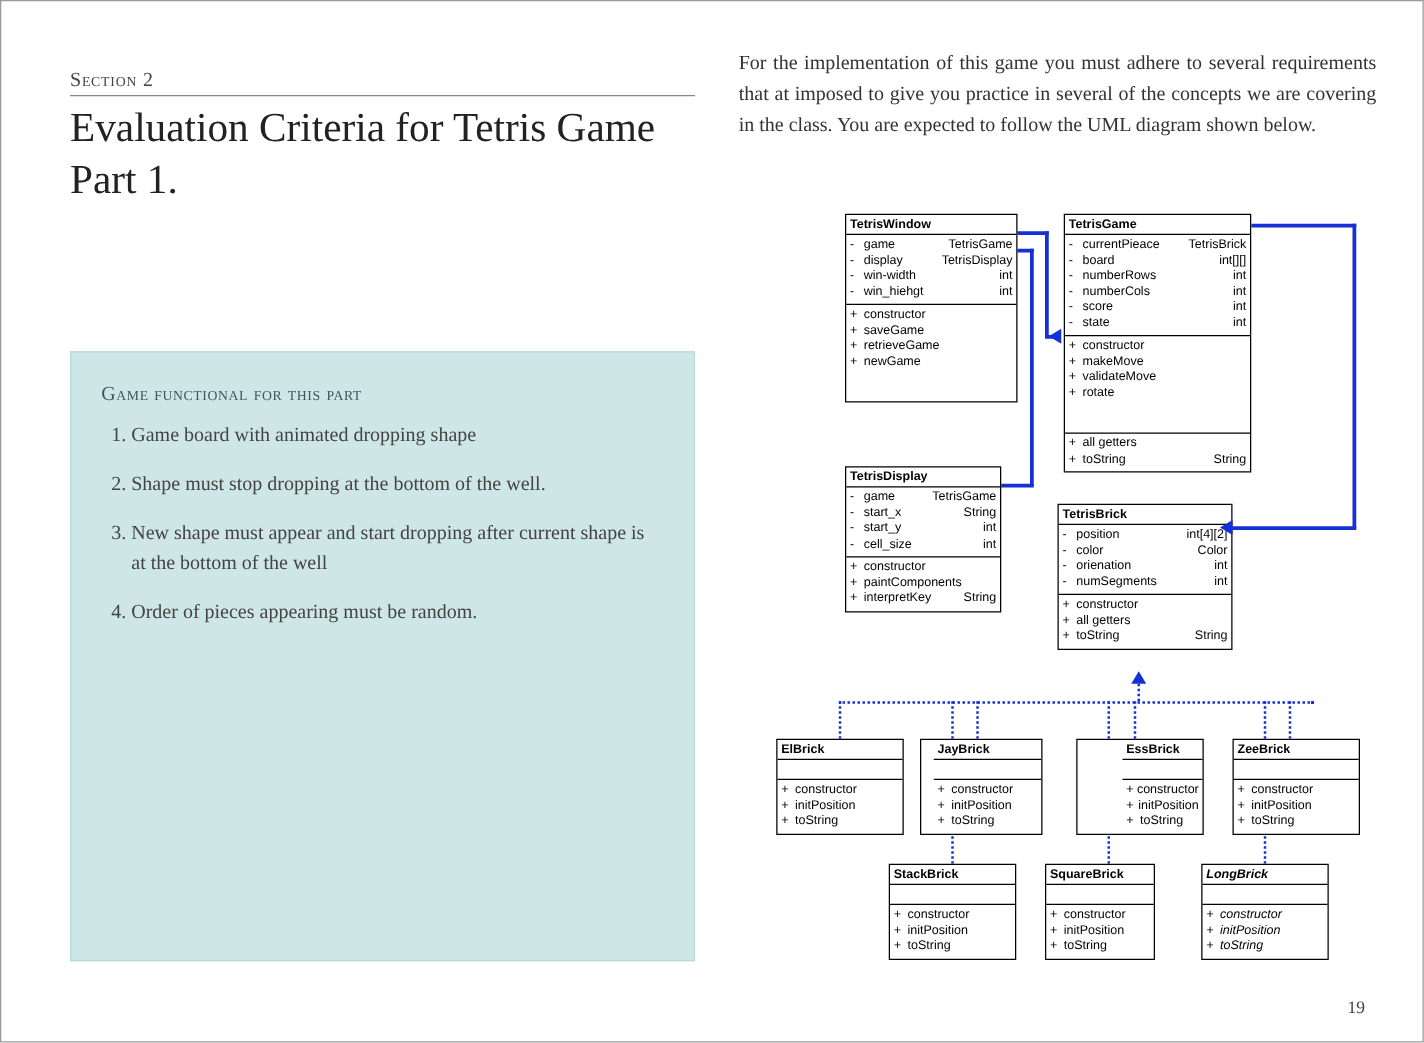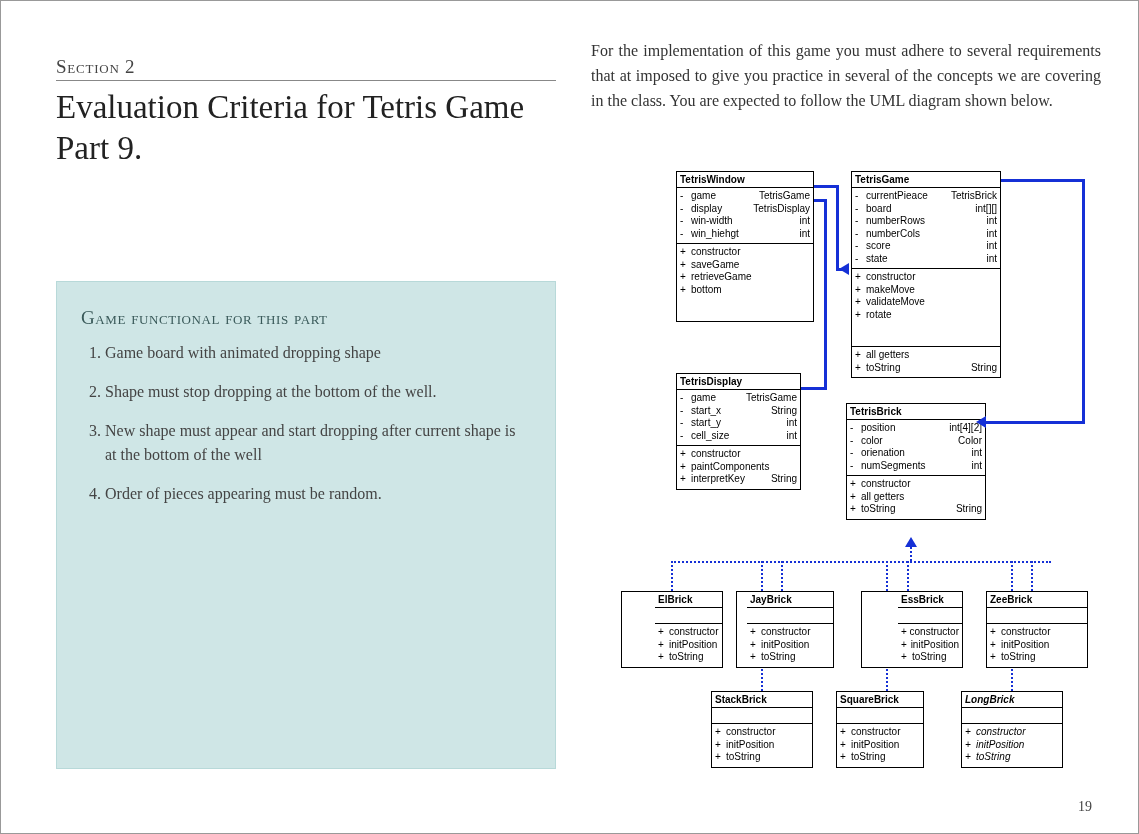--- a/index.html
+++ b/index.html
@@ -17,21 +17,21 @@
   }
   .leftcol {
     position: absolute;
     left: 55px;
     top: 55px;
     width: 500px;
   }
   .section-label {
     font-variant: small-caps;
     letter-spacing: 0.04em;
-    font-size: 19px;
+    font-size: 16px;
     color: #444;
     border-bottom: 0.5px solid #888;
     padding-bottom: 2px;
   }
   .title {
     font-size: 33px;
     font-weight: normal;
     color: #222;
     margin-top: 6px;
     line-height: 1.25;
@@ -43,21 +43,21 @@
     width: 500px;
     height: 488px;
     background: #cfe6e6;
     border: 1px solid #b8d9d9;
     padding: 25px 24px 20px 24px;
     box-sizing: border-box;
   }
   .panel-title {
     font-variant: small-caps;
     letter-spacing: 0.03em;
-    font-size: 19px;
+    font-size: 16px;
     color: #3a5a5a;
     margin-bottom: 12px;
   }
   .panel ol {
     list-style: decimal;
     padding-left: 24px;
     margin: 0;
   }
   .panel li {
     font-size: 16px;
@@ -153,21 +153,21 @@
     z-index:2;
   }
 </style>
 </head>
 <body>
 
 <div class="page">
 
   <div class="leftcol">
     <div class="section-label">Section 2</div>
-    <div class="title">Evaluation Criteria for Tetris Game Part 9.</div>
+    <div class="title">Evaluation Criteria for Tetris Game Part 1.</div>
   </div>
 
   <div class="panel">
     <div class="panel-title">Game functional for this part</div>
     <ol>
       <li>Game board with animated dropping shape</li>
       <li>Shape must stop dropping at the bottom of the well.</li>
       <li>New shape must appear and start dropping after current shape is at the bottom of the well</li>
       <li> Order of pieces appearing must be random.</li>
     </ol>
@@ -242,21 +242,21 @@
             <span class="lbl">saveGame</span>
             <span class="typ"></span>
           </div>
           <div class="attr">
             <span class="vis">+</span>
             <span class="lbl">retrieveGame</span>
             <span class="typ"></span>
           </div>
           <div class="attr">
             <span class="vis">+</span>
-            <span class="lbl">bottom</span>
+            <span class="lbl">newGame</span>
             <span class="typ"></span>
           </div>
         </div>
     </div>
 
     <div class="cls" style="left:260px; top:8px; width:150px;">
       <div class="hdr">TetrisGame</div>
       <div class="sect" id="tg-attrs">
           <div class="attr">
             <span class="vis">-</span>
@@ -405,21 +405,21 @@
           </div>
           <div class="attr">
             <span class="vis">+</span>
             <span class="lbl">toString</span>
             <span class="typ">String</span>
           </div>
         </div>
     </div>
 
     <div id="row1">
-        <div class="cls" style="left:30px; top:428px; width:102px;padding-left:33px;">
+        <div class="cls" style="left:30px; top:428px; width:102px;">
     <div class="hdr">ElBrick</div>
     <div class="sect" style="height:6px;"></div>
     <div class="sect">
             <div class="meth">
               <span class="vis">+</span>
               <span class="lbl">constructor</span>
             </div>
             <div class="meth">
               <span class="vis">+</span>
               <span class="lbl">initPosition</span>

